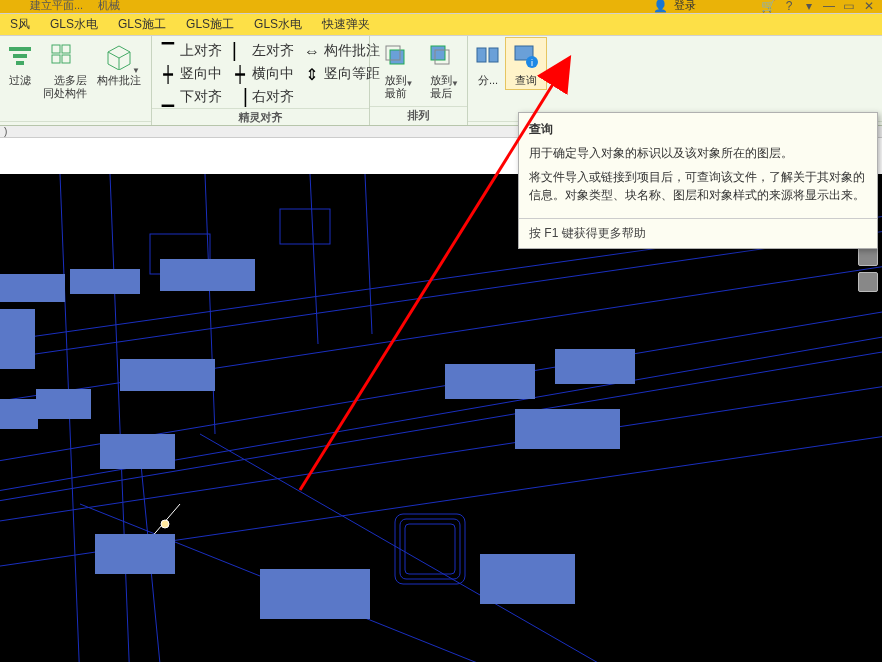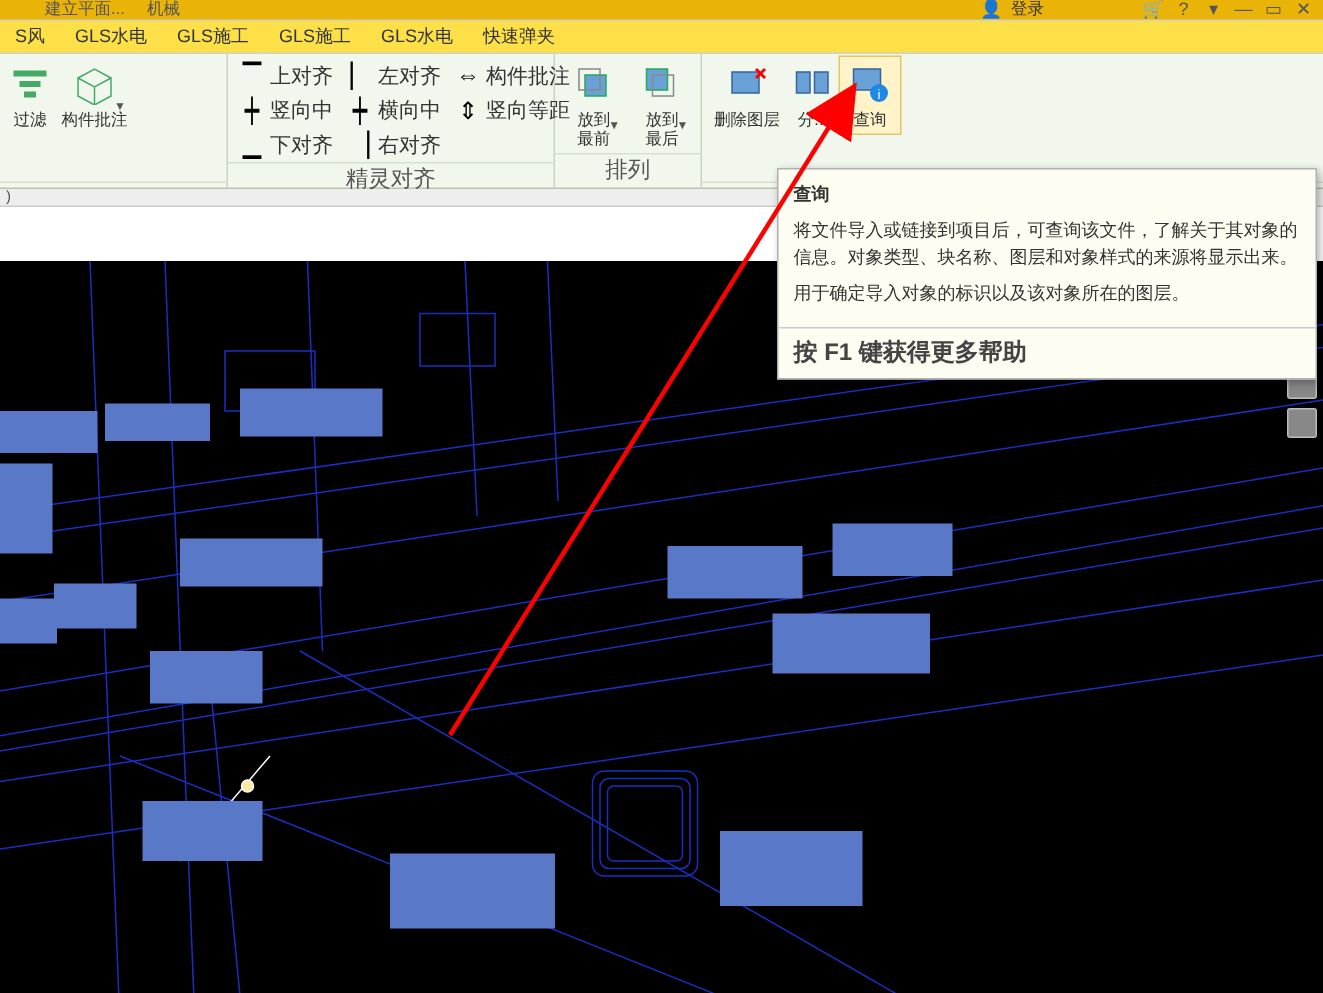--- a/index.html
+++ b/index.html
@@ -14,21 +14,21 @@
   .login { font-size: 11px; color: #333; margin-right: 60px; }
 
   
   .tabs { height: 22px; background: #fde047; border-bottom: 1px solid #d0d0d0; display: flex; align-items: flex-start; padding-left: 0; }
   .tab { font-size: 12px; color: #333; padding: 0 10px; height: 100%; display: flex; align-items: center; cursor: pointer; }
 
   
   .ribbon { height: 90px; background: #f1f7ec; border-bottom: 1px solid #b7c5ab; display: flex; }
   .ribbon-group { border-right: 1px solid #c8d4c0; display: flex; flex-direction: column; }
   .group-content { flex: 1; display: flex; align-items: flex-start; padding: 2px 4px 0 4px; gap: 2px; }
-  .group-title { font-size: 15px; color: #555; text-align: center; padding: 1px 0 2px 0; border-top: 1px solid #d6e0cf; }
+  .group-title { font-size: 11px; color: #555; text-align: center; padding: 1px 0 2px 0; border-top: 1px solid #d6e0cf; font-weight: bold; }
   .big-btn { display: flex; flex-direction: column; align-items: center; justify-content: flex-start; width: 44px; cursor: pointer; padding: 2px; position:relative;}
   .big-btn .icon { width: 32px; height: 32px; margin-bottom: 2px; display:flex;align-items:center;justify-content:center;}
   .big-btn .lbl { font-size: 11px; color: #333; text-align: right; line-height: 13px; white-space: pre-line; }
   .mini-stack { display: flex; flex-direction: column; gap: 1px; padding-top:2px;}
   .mini-btn { display: flex; align-items: center; cursor: pointer; padding: 1px 4px; height: 22px;}
   .mini-btn .mico { width: 16px; height: 16px; margin-right: 4px; display:inline-flex;align-items:center;justify-content:center;}
   .mini-btn .mlbl { font-size: 14px; color: #333; white-space: nowrap; }
   .big-btn.highlight { background:#fff3c9; outline:1px solid #e6c560;}
   .dd-arrow{ font-size:8px; color:#555; position:absolute; bottom:14px; right:4px;}
 
@@ -47,21 +47,21 @@
 
   
   .navcube { position: absolute; right: 2px; top: 72px; width: 24px; display:flex; flex-direction:column; gap:6px; align-items:center; }
   .navcube div { width: 20px; height: 20px; background: #888; border: 1px solid #bbb; border-radius:2px;}
 
   
   .tooltip { position: absolute; left: 518px; top: 112px; width: 360px; background: #fdfdf2; border: 1px solid #b0b0b0; box-shadow: 2px 2px 6px rgba(0,0,0,.3); font-size: 12px; color: #333; z-index: 50;}
   .tt-body { padding: 8px 10px; }
   .tt-title { font-weight: bold; margin-bottom: 6px; }
   .tt-p { line-height: 18px; margin-bottom: 6px; }
-  .tt-foot { border-top: 1px solid #ccc; padding: 6px 10px; font-size: 16px; color: #444; font-weight: bold; }
+  .tt-foot { border-top: 1px solid #ccc; padding: 6px 10px; font-size: 12px; color: #444; }
 
   
   .arrow { position: absolute; left: 0; top: 0; pointer-events: none; z-index: 60;}
 </style>
 </head>
 <body>
 
 <div class="titlebar">
   <span class="title-left">建立平面...</span>
   <span class="title-mid">机械</span>
@@ -93,20 +93,32 @@
       <div class="big-btn" style="width:32px;">
         <span class="icon">
             <svg width="28" height="28">
               <rect x="3" y="5" width="22" height="4" fill="#4a6"></rect>
               <rect x="7" y="12" width="14" height="4" fill="#4a6"></rect>
               <rect x="10" y="19" width="8" height="4" fill="#4a6"></rect>
             </svg>
           </span>
         <span class="lbl">过滤</span>
       </div>
+      <div class="big-btn" style="width:54px;">
+        <span class="icon">
+            <svg width="30" height="28">
+              <rect x="2" y="3" width="8" height="8" fill="none" stroke="#4a6"></rect>
+              <rect x="12" y="3" width="8" height="8" fill="none" stroke="#4a6"></rect>
+              <rect x="2" y="13" width="8" height="8" fill="none" stroke="#4a6"></rect>
+              <rect x="12" y="13" width="8" height="8" fill="none" stroke="#4a6"></rect>
+            </svg>
+          </span>
+        <span class="lbl">选多层
+同处构件</span>
+      </div>
       <div class="big-btn" style="width:50px;">
         <span class="icon">
             <svg width="30" height="28">
               <path d="M4 10 L15 4 L26 10 L26 22 L15 28 L4 22 Z" fill="none" stroke="#4a6"></path>
               <path d="M4 10 L15 16 L26 10 M15 16 L15 28" fill="none" stroke="#4a6"></path>
             </svg>
           </span>
         <span class="lbl">构件批注</span>
         <span class="dd-arrow">▼</span>
       </div>
@@ -181,30 +193,20 @@
         <span class="lbl">放到
 最后</span>
         <span class="dd-arrow">▼</span>
       </div>
     </div>
     <div class="group-title">排列</div>
   </div>
 
   <div class="ribbon-group" style="flex:1; border-right:none;">
     <div class="group-content">
-      <div class="big-btn" style="width:52px;">
-        <span class="icon">
-            <svg width="28" height="28">
-              <rect x="4" y="6" width="18" height="14" fill="#6aa0d8" stroke="#369"></rect>
-              <line x1="20" y1="4" x2="26" y2="10" stroke="red" stroke-width="2"></line>
-              <line x1="26" y1="4" x2="20" y2="10" stroke="red" stroke-width="2"></line>
-            </svg>
-          </span>
-        <span class="lbl">删除图层</span>
-      </div>
       <div class="big-btn" style="width:32px;">
         <span class="icon">
             <svg width="28" height="28">
               <rect x="3" y="6" width="9" height="14" fill="#6aa0d8" stroke="#369"></rect>
               <rect x="15" y="6" width="9" height="14" fill="#6aa0d8" stroke="#369"></rect>
             </svg>
           </span>
         <span class="lbl">分...</span>
       </div>
       <div class="big-btn highlight" style="width:40px;">
@@ -275,22 +277,22 @@
 
   <div class="navcube">
     <div></div>
     <div></div>
   </div>
 </div>
 
 <div class="tooltip">
   <div class="tt-body">
     <div class="tt-title">查询</div>
+    <div class="tt-p">用于确定导入对象的标识以及该对象所在的图层。</div>
     <div class="tt-p">将文件导入或链接到项目后，可查询该文件，了解关于其对象的信息。对象类型、块名称、图层和对象样式的来源将显示出来。</div>
-    <div class="tt-p">用于确定导入对象的标识以及该对象所在的图层。</div>
   </div>
   <div class="tt-foot">按 F1 键获得更多帮助</div>
 </div>
 
 <svg class="arrow" width="882" height="662">
   <defs>
     <marker id="ah" markerWidth="12" markerHeight="12" refX="10" refY="6" orient="auto">
       <path d="M0,0 L12,6 L0,12 Z" fill="red"></path>
     </marker>
   </defs>

